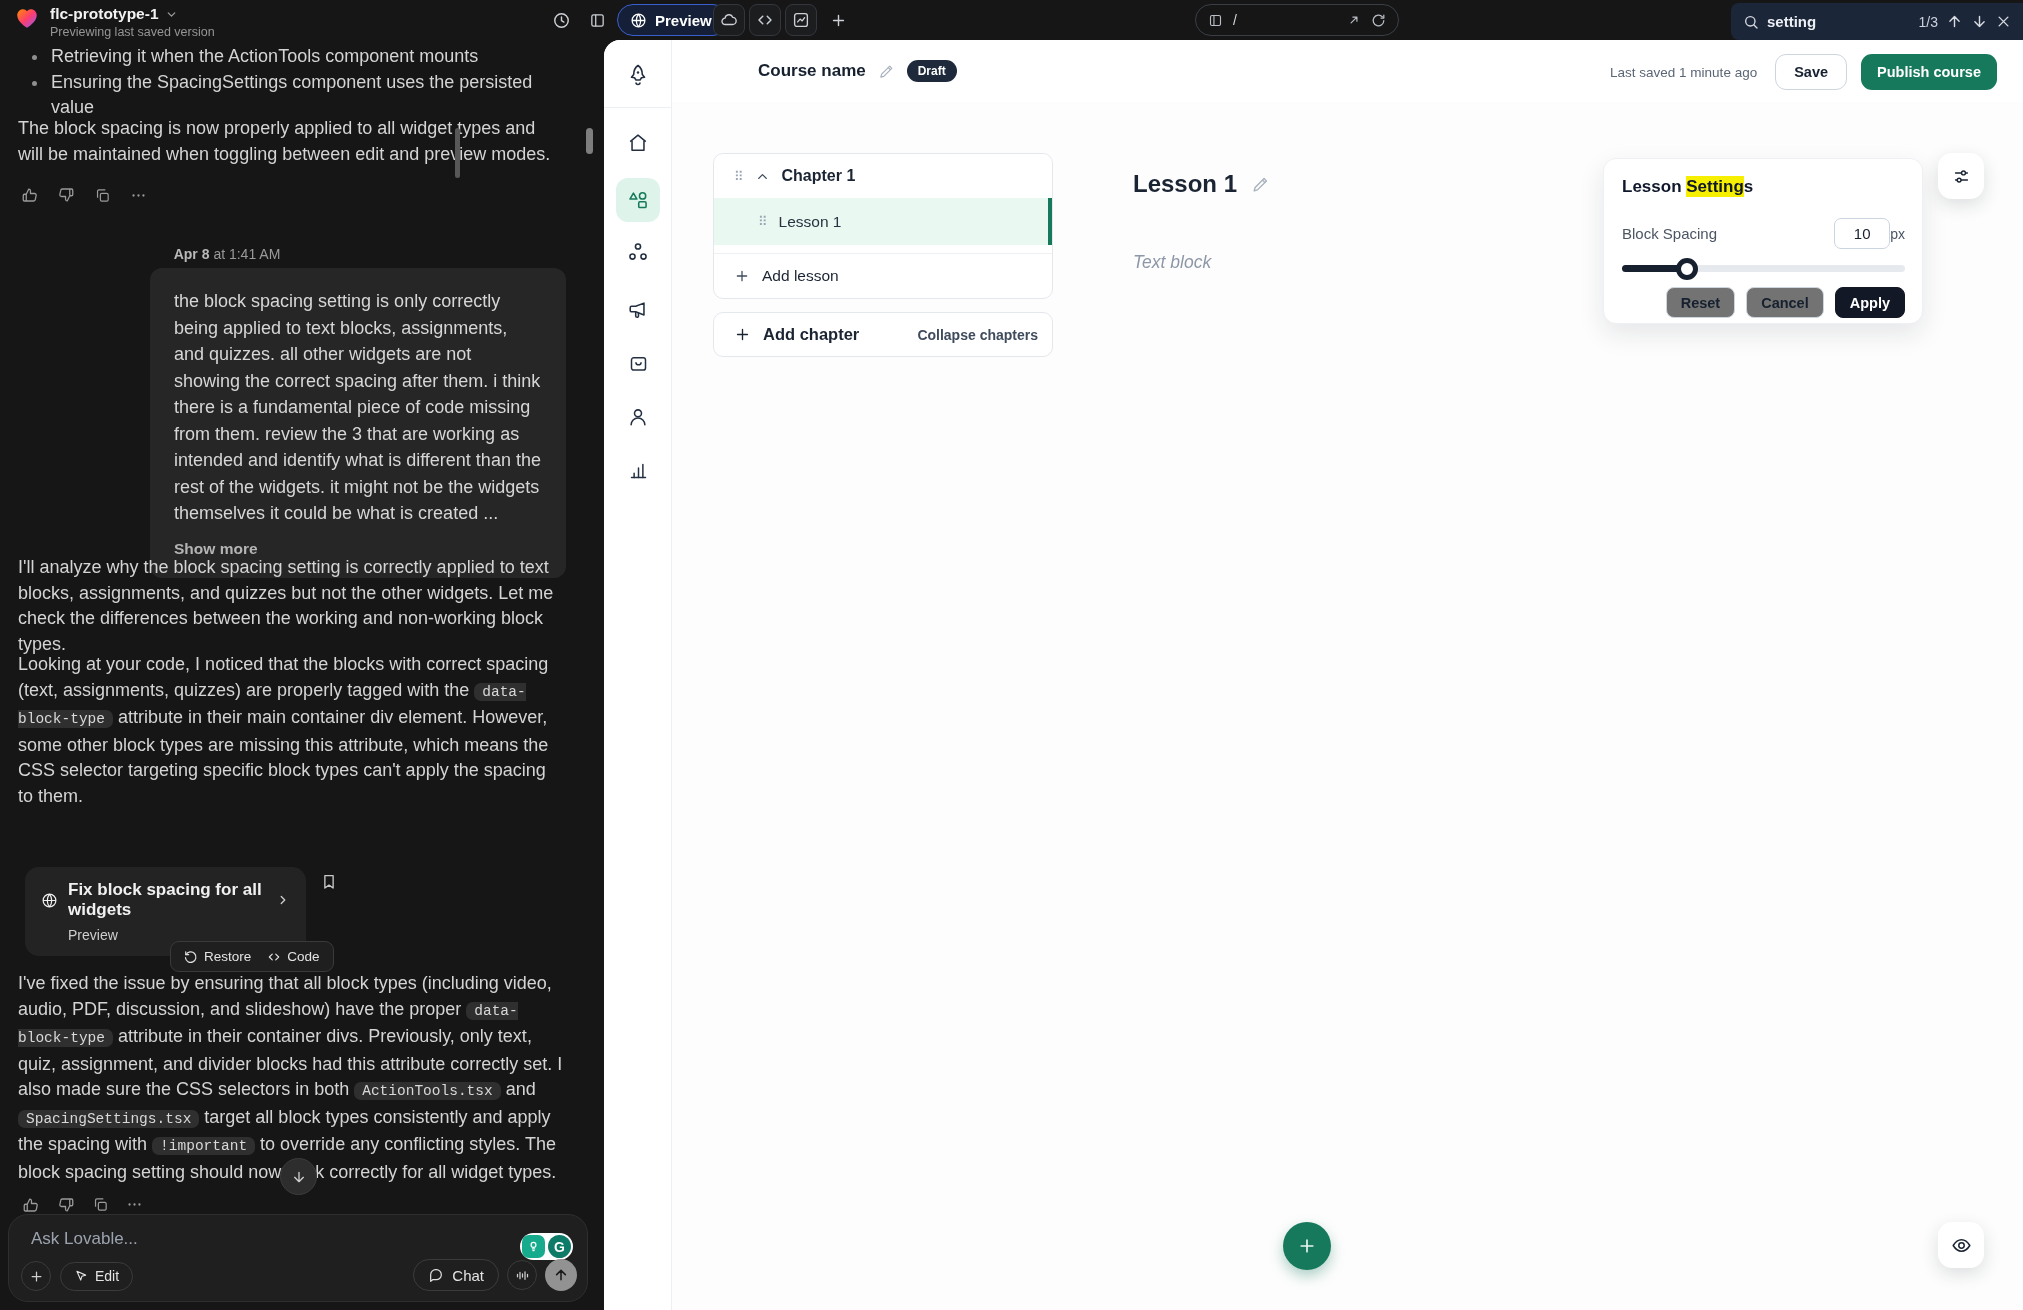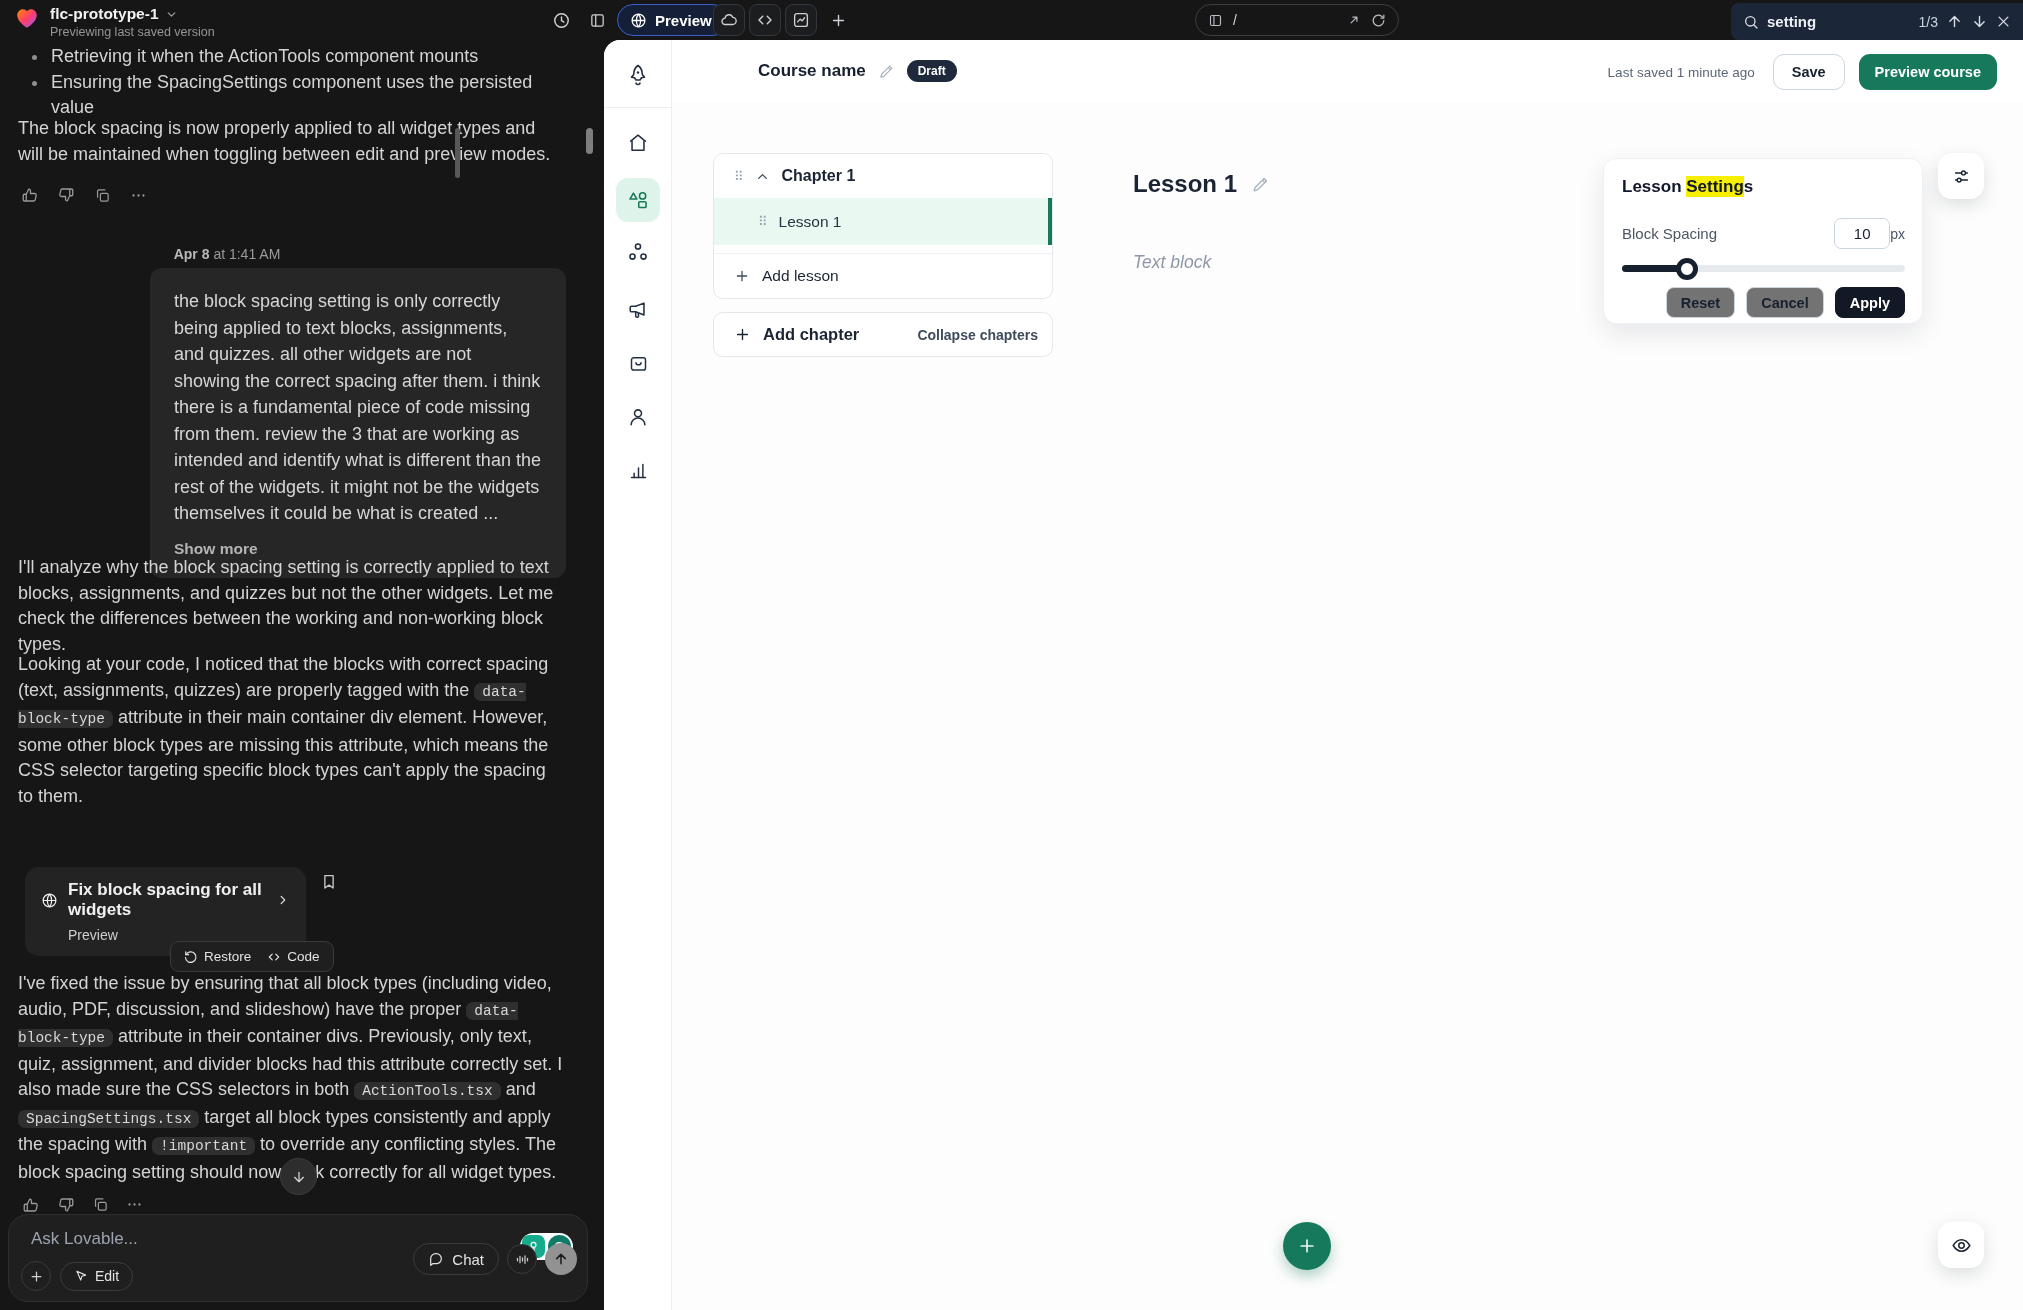--- a/index.html
+++ b/index.html
@@ -66,21 +66,21 @@
   .ask-card { position:absolute; left:8px; top:1174px; width:580px; height:88px; background:#1f1f1f;
     border:1px solid #2f2f2f; border-radius:20px; z-index:10; }
   .ask-card input { position:absolute; left:22px; top:14px; width:380px; background:transparent; border:none;
     outline:none; font-size:17px; color:#e5e5e5; font-family:"Liberation Sans",sans-serif; }
   .ask-card input::placeholder { color:#9ca3af; }
   .ask-bl { position:absolute; left:12px; bottom:10px; display:flex; align-items:center; gap:9px; }
   .circle-btn { width:30px; height:30px; border-radius:50%; border:1px solid #3b3b3b; display:flex;
     align-items:center; justify-content:center; color:#cfcfcf; background:#1f1f1f; }
   .edit-pill { height:29px; border:1px solid #3b3b3b; border-radius:999px; display:flex; align-items:center;
     gap:7px; padding:0 13px; color:#e3e3e3; font-size:14px; }
-  .ask-br { position:absolute; right:10px; bottom:26px; display:flex; align-items:center; gap:8px; }
+  .ask-br { position:absolute; right:10px; bottom:10px; display:flex; align-items:center; gap:8px; }
   .chat-pill { height:32px; border:1px solid #3b3b3b; border-radius:999px; display:flex; align-items:center;
     gap:8px; padding:0 14px; color:#e3e3e3; font-size:15px; }
   .send-btn { width:32px; height:32px; border-radius:50%; background:#929292; display:flex;
     align-items:center; justify-content:center; color:#1b1b1b; }
   .grammarly { position:absolute; right:14px; top:18px; height:27px; background:#fff; border-radius:14px;
     display:flex; align-items:center; gap:3px; padding:2px; }
   .gr-bulb { width:23px; height:23px; border-radius:7px; background:#15ab8c; color:#fff; display:flex;
     align-items:center; justify-content:center; }
   .gr-g { width:23px; height:23px; border-radius:50%; background:#0e7a68; color:#fff; display:flex;
     align-items:center; justify-content:center; font-weight:bold; font-size:14px; }
@@ -520,21 +520,21 @@
           <svg width="17" height="17" viewBox="0 0 24 24" fill="none" stroke="currentColor" stroke-width="1.7" stroke-linejoin="round">
               <path d="M4 20l1.2-4.2L16.5 4.5l3 3L8.2 18.8 4 20z"></path>
               <path d="M14.5 6.5l3 3"></path>
             </svg>
         </span>
         <span class="draft-badge">Draft</span>
       </div>
       <div class="header-right">
         <span class="last-saved">Last saved 1 minute ago</span>
         <button class="save-btn">Save</button>
-        <button class="publish-btn">Preview course</button>
+        <button class="publish-btn">Publish course</button>
       </div>
     </div>
 
     <div class="chapter-card">
       <div class="ch-head">
         <span class="drag-dots">⠿</span>
         <span style="color:#3f4b5c">
           <svg width="15" height="15" viewBox="0 0 24 24" fill="none" stroke="currentColor" stroke-width="2.2" stroke-linecap="round" stroke-linejoin="round">
               <polyline points="6 15 12 9 18 15"></polyline>
             </svg>

